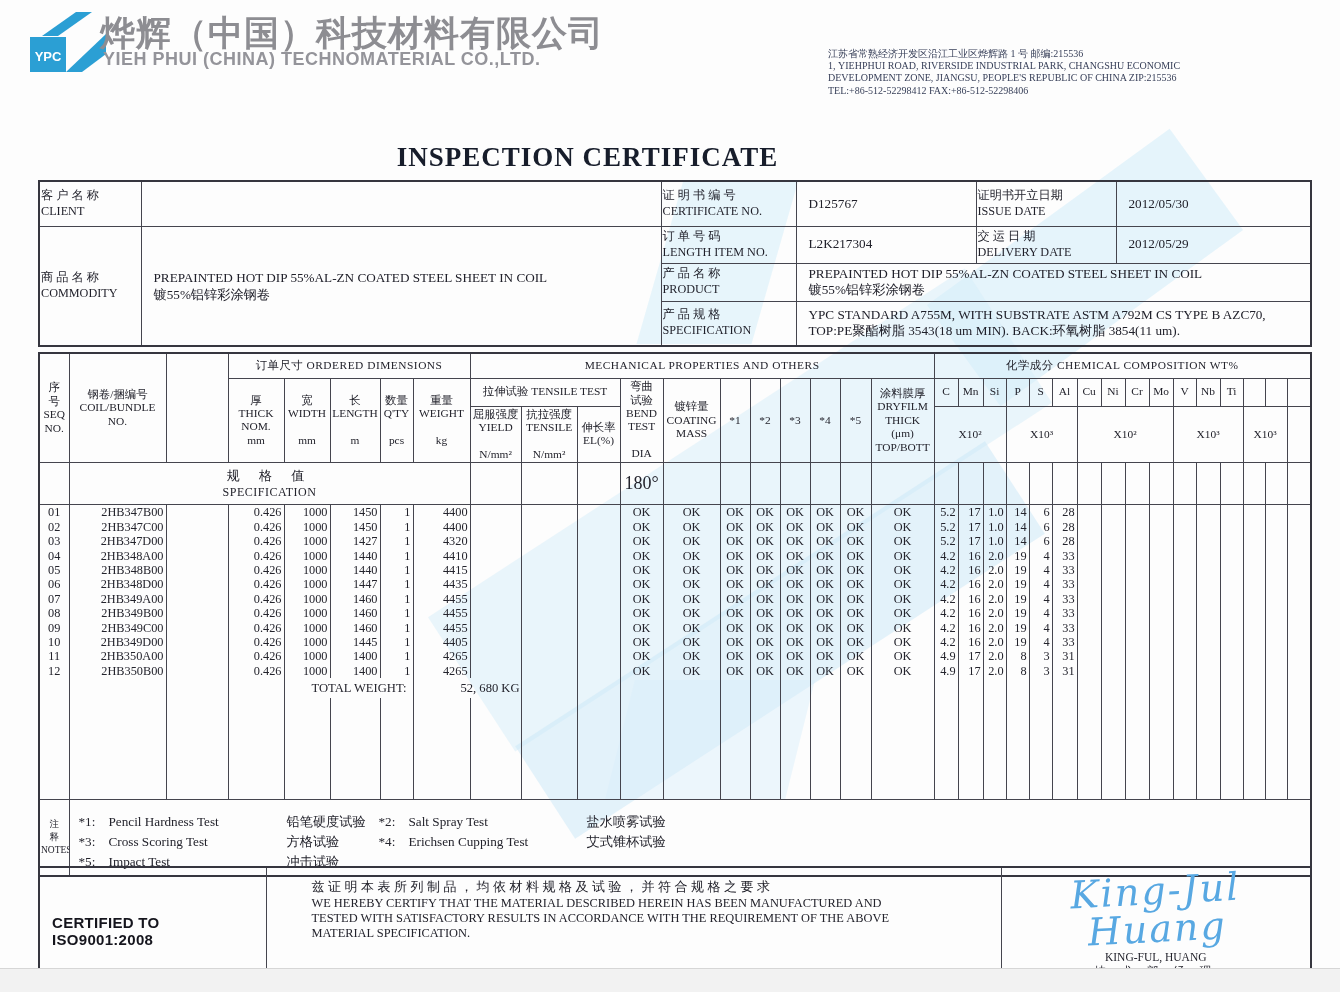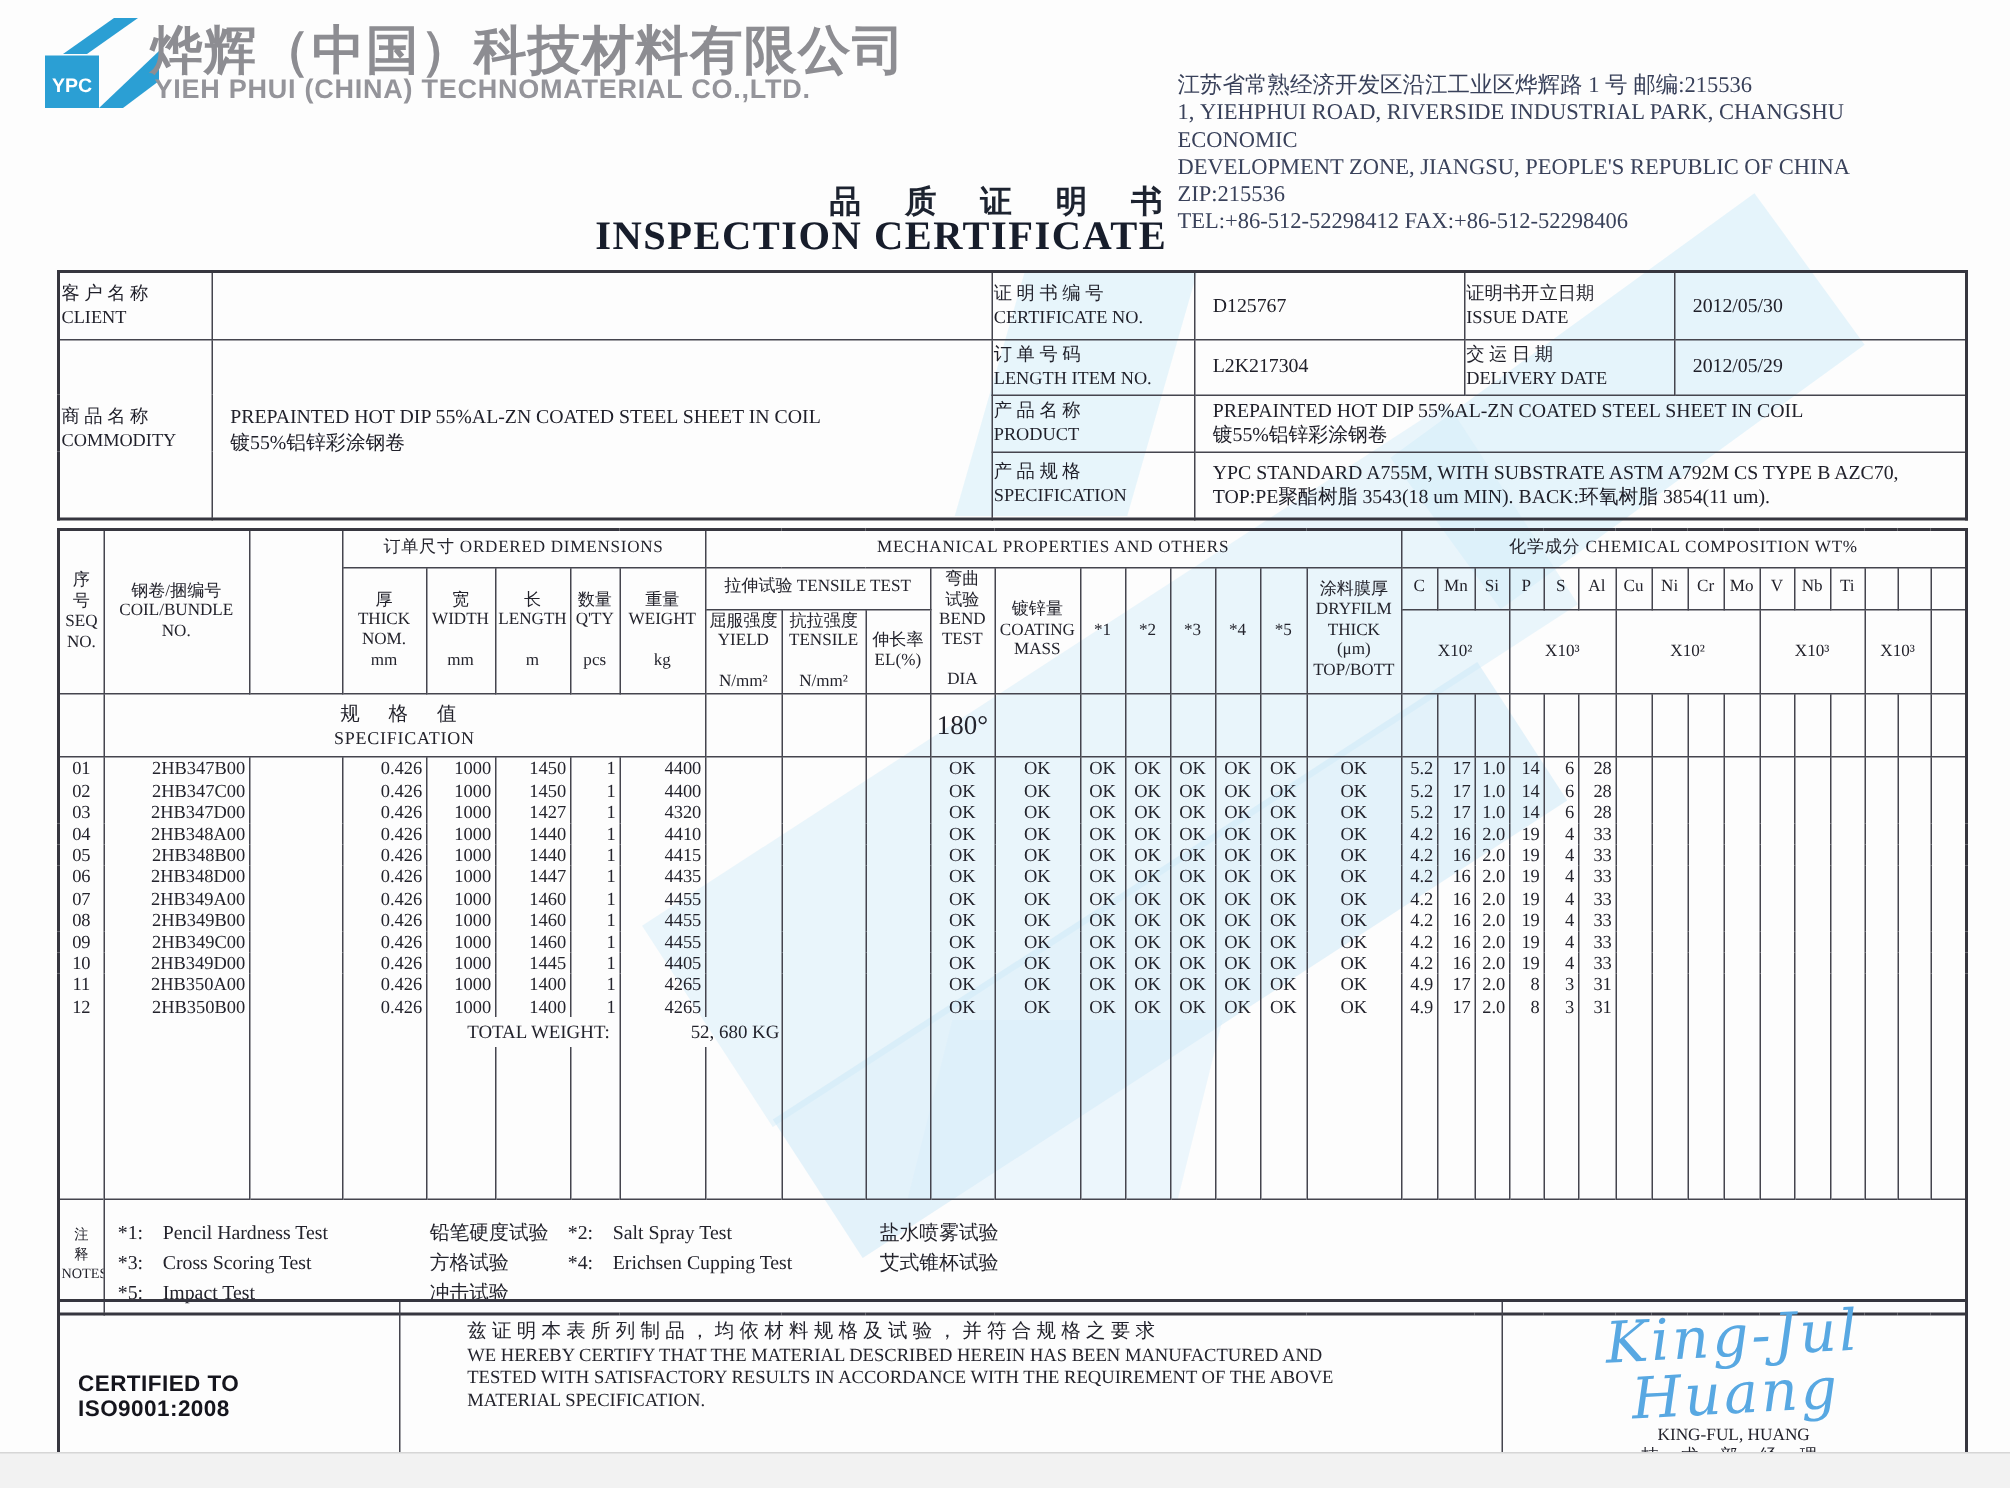--- a/index.html
+++ b/index.html
@@ -16,21 +16,21 @@
   .wm3{left:420px;top:430px;width:640px;height:160px;background:var(--wm);opacity:.5;transform:rotate(-33deg);}
   .wm4{left:500px;top:585px;width:560px;height:110px;background:var(--wm2);opacity:.5;transform:rotate(-33deg);}
   .wm5{left:620px;top:680px;width:180px;height:120px;background:var(--wm);opacity:.45;transform:skewX(-14deg);}
 
   
   .logo{position:absolute;left:30px;top:10px;width:82px;height:64px;z-index:1;}
   .co-cn{position:absolute;left:100px;top:10px;z-index:1;font-family:"Liberation Sans",sans-serif;
          font-size:35px;font-weight:700;color:#8d8d92;letter-spacing:1px;white-space:nowrap;}
   .co-en{position:absolute;left:103px;top:49px;z-index:1;font-family:"Liberation Sans",sans-serif;
          font-size:18px;font-weight:700;color:#94949a;letter-spacing:.5px;white-space:nowrap;}
-  .addr{position:absolute;left:785px;top:48px;width:470px;z-index:1;font-size:15px;
+  .addr{position:absolute;left:828px;top:48px;width:470px;z-index:1;font-size:10px;
         color:#39415a;line-height:1.22;white-space:pre-line;}
   .title-cn{position:absolute;left:0;top:120px;width:1340px;text-align:center;z-index:1;
         font-size:21px;font-weight:700;letter-spacing:12px;color:#1d2330;}
   .title-en{position:absolute;left:0;top:142px;width:1175px;text-align:center;z-index:1;
         font-size:27px;font-weight:700;letter-spacing:1px;color:#171d2b;}
 
   
   table{border-collapse:collapse;table-layout:fixed;z-index:1;}
   td{border:1px solid #45454e;overflow:hidden;}
   .pre{white-space:pre-line;}
@@ -100,21 +100,20 @@
     <polygon points="36,62 76,24 76,44 52,62" style="fill:var(--accent)"></polygon>
     <rect x="0" y="27" width="36" height="35" style="fill:var(--accent)"></rect>
     <text x="18" y="51" text-anchor="middle" font-family="Liberation Sans, sans-serif" font-size="13" font-weight="bold" fill="#ffffff">YPC</text>
   </svg>
   <div class="co-cn">烨辉（中国）科技材料有限公司</div>
   <div class="co-en">YIEH PHUI (CHINA) TECHNOMATERIAL CO.,LTD.</div>
   <div class="addr pre">江苏省常熟经济开发区沿江工业区烨辉路 1 号 邮编:215536
 1, YIEHPHUI ROAD, RIVERSIDE INDUSTRIAL PARK, CHANGSHU ECONOMIC
 DEVELOPMENT ZONE, JIANGSU, PEOPLE'S REPUBLIC OF CHINA ZIP:215536
 TEL:+86-512-52298412  FAX:+86-512-52298406</div>
-  <div class="title-cn">品 质 证 明 书</div>
   <div class="title-en">INSPECTION CERTIFICATE</div>
 
   <table class="itable">
     <colgroup>
       <col style="width:102px">
         <col style="width:520px">
         <col style="width:135px">
       <col style="width:180px">
         <col style="width:140px">
         <col style="width:195px">

